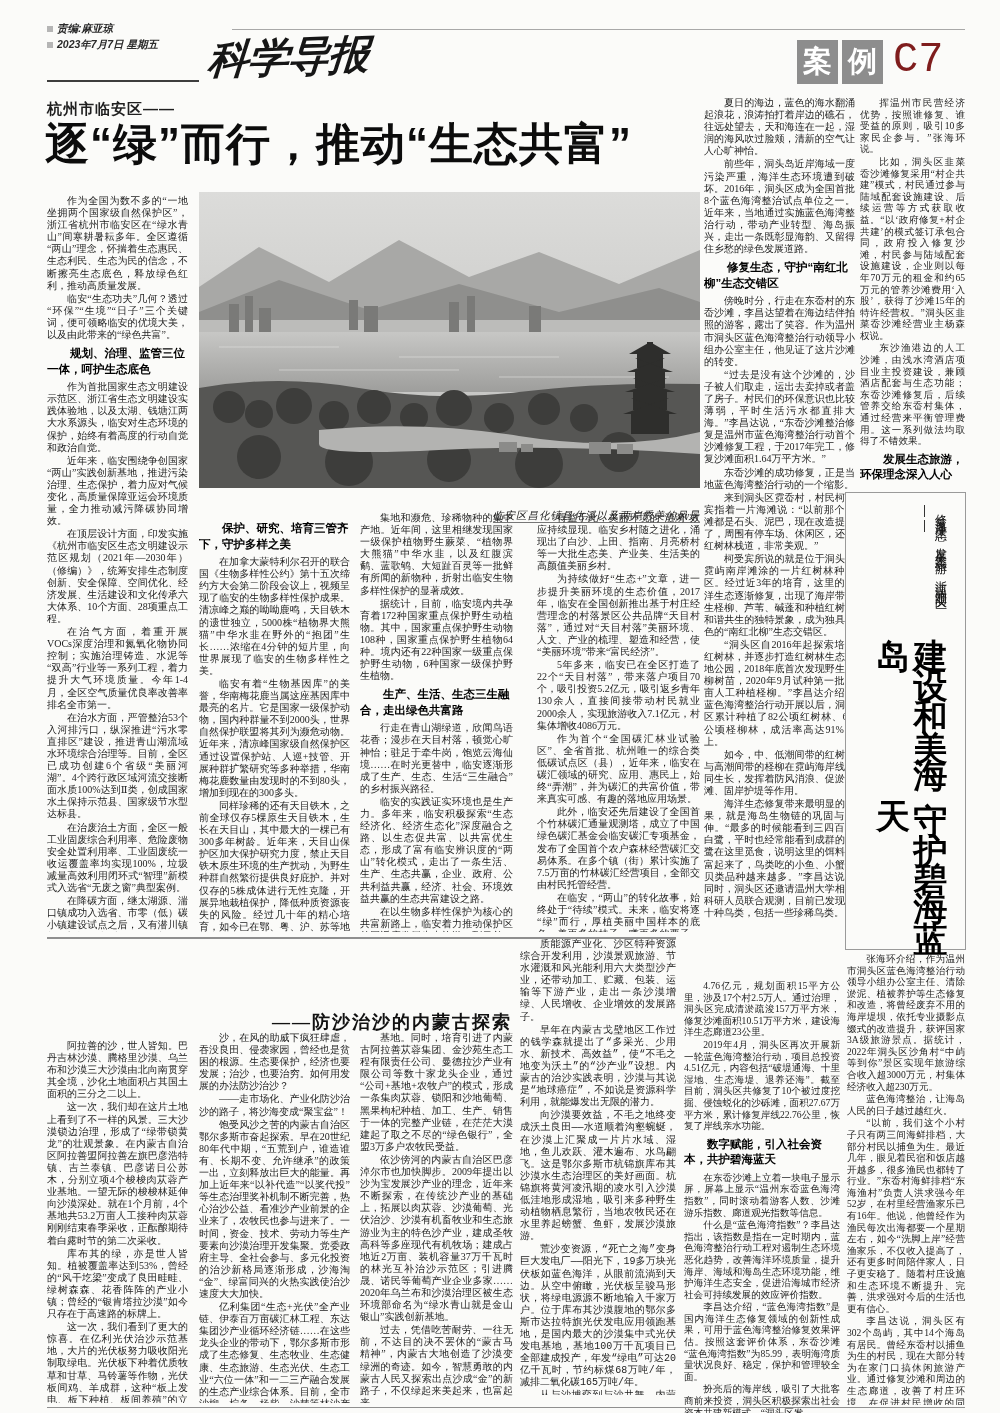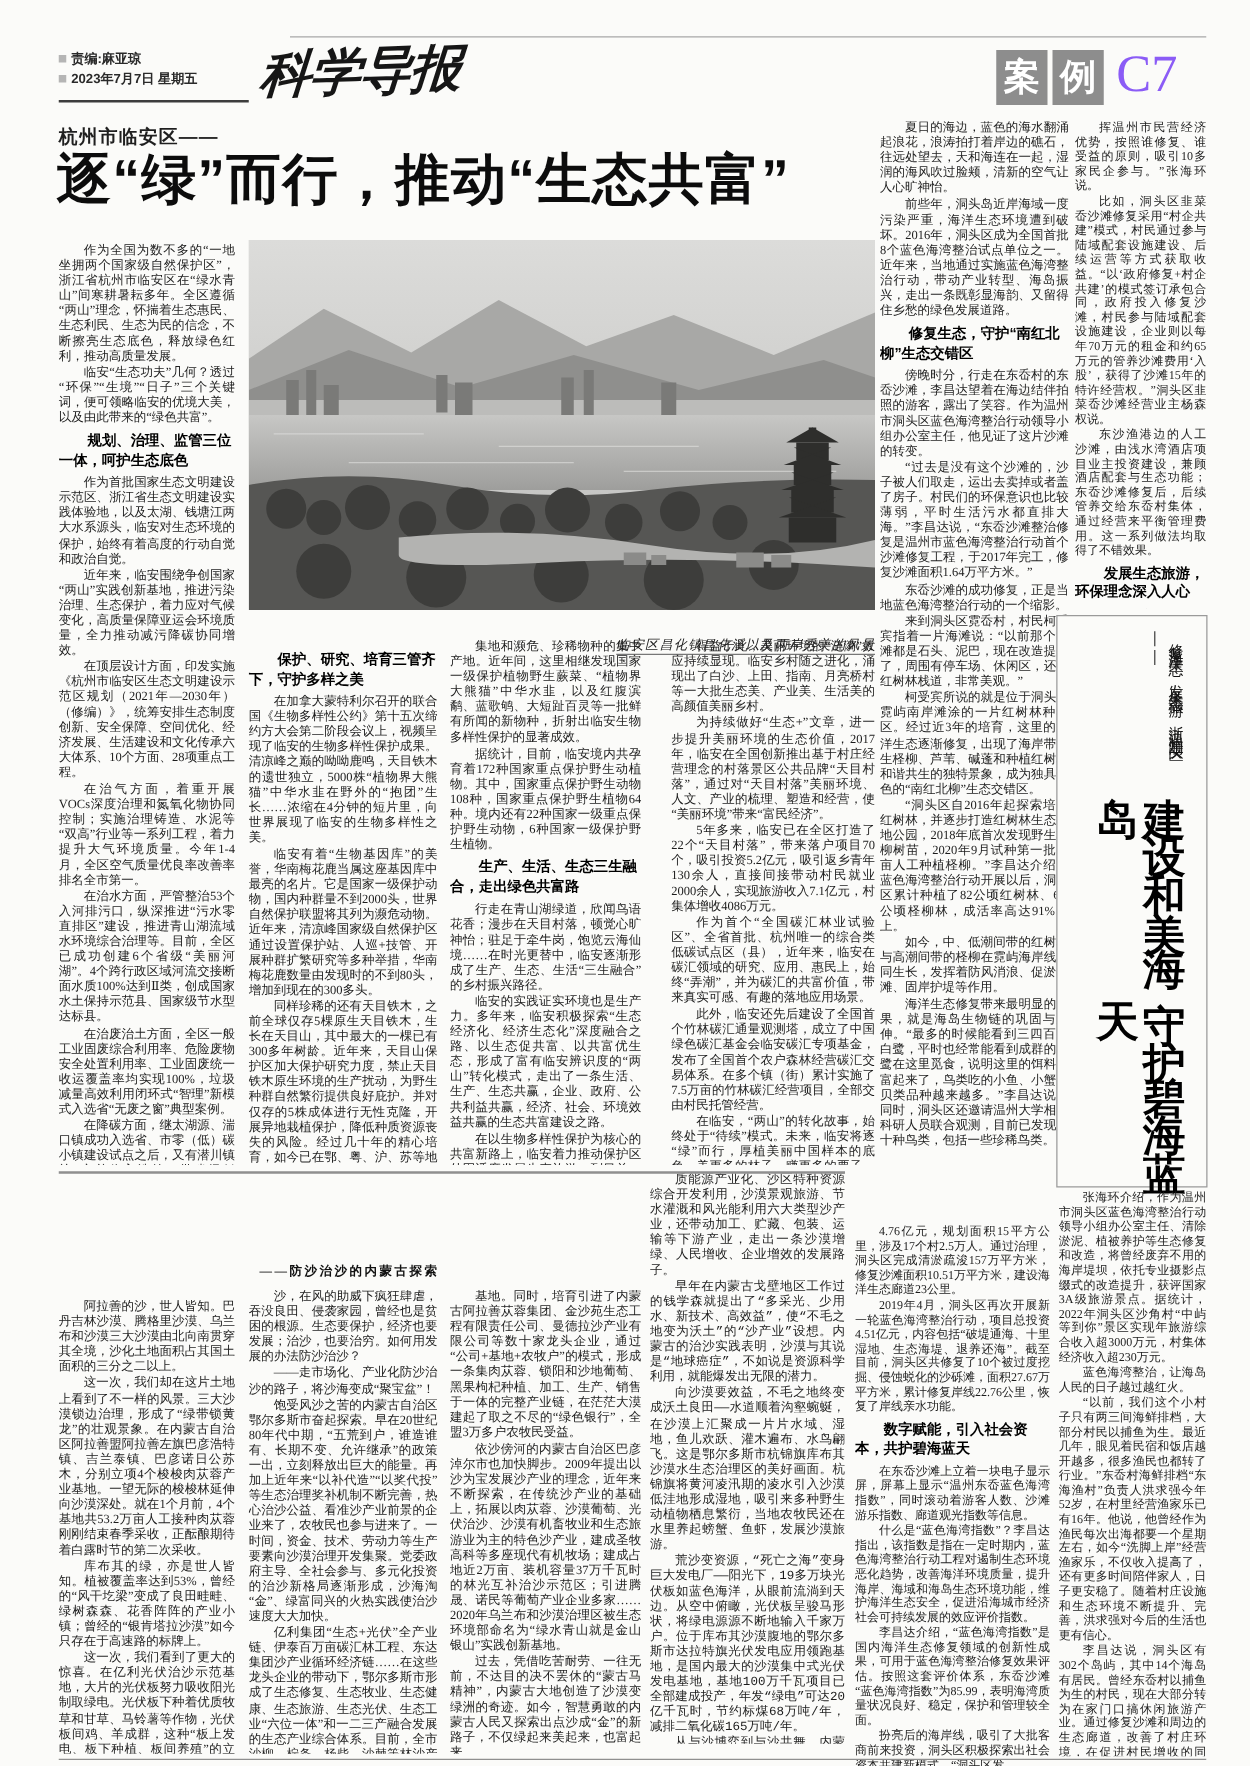--- a/index.html
+++ b/index.html
@@ -9,21 +9,21 @@
   
   .ed-line{font-family:"Liberation Sans","DejaVu Sans",sans-serif;font-size:10.5px;color:#2a2a2a;
            font-weight:bold;line-height:16px;white-space:nowrap;}
   .sq{display:inline-block;width:6px;height:6px;background:#b5b5b5;margin-right:4px;vertical-align:middle;}
   .masthead{font-size:41px;font-weight:bold;font-style:italic;color:#161616;
             transform:skewX(-6deg) rotate(-2deg);letter-spacing:-1px;white-space:nowrap;}
   .toprule{height:1px;background:#a8a8a8;}
   .edrule{height:2px;background:#3d3d3d;}
   .badge{width:41px;height:44px;background:#8d8d8d;color:#fff;font-weight:bold;font-size:29px;
          display:flex;align-items:center;justify-content:center;}
-  .pageno{font-family:Liberation Serif, serif;font-size:42px;color:#8b5cf6;}
+  .pageno{font-family:Liberation Mono, monospace;font-size:42px;color:#7f1d1d;}
   
   .kicker{font-family:"Liberation Sans","DejaVu Sans",sans-serif;font-size:15px;color:#1f1f1f;letter-spacing:1px;font-weight:bold;}
   .headline1{font-family:"Liberation Sans","DejaVu Sans",sans-serif;font-size:44px;font-weight:900;
              color:#0c0c0c;letter-spacing:1px;line-height:1.1;white-space:nowrap;}
   .col{font-size:10px;line-height:1.21;overflow:hidden;text-align:justify;}
   .col .p{margin:0 0 1px;text-indent:2em;}
   .col .sh{font-family:"Liberation Sans","DejaVu Sans",sans-serif;font-size:11.5px;font-weight:bold;
            color:#000;margin:5px 0 4px;text-indent:2em;line-height:1.35;text-align:left;}
   .narrow{font-size:9.6px;}
   .caption{font-size:10.5px;font-style:italic;color:#222;text-align:right;}
@@ -32,29 +32,29 @@
   
   .photo{background:#cfcfcf;overflow:hidden;}
   
   .vblock{border:1px solid #9a9a9a;background:#fbfbf9;display:flex;justify-content:center;}
   .vinner{writing-mode:vertical-rl;display:flex;padding:12px 6px;}
   .vkicker{font-family:"Liberation Sans","DejaVu Sans",sans-serif;font-size:12px;color:#111;
            letter-spacing:3px;margin-bottom:0;margin-left:10px;}
   .vtitle{font-size:34px;font-weight:900;color:#000;letter-spacing:30px;margin-left:12px;line-height:1.1;}
   
   .headline3{font-size:47px;font-weight:900;color:#0a0a0a;letter-spacing:4px;white-space:nowrap;}
-  .subtitle3{font-size:10px;font-weight:bold;color:#111;text-align:center;letter-spacing:2px;}
+  .subtitle3{font-size:18px;font-weight:bold;color:#111;text-align:right;letter-spacing:2px;}
 </style>
 </head>
 <body>
 
 <div id="paper">
 
   <div class="abs toprule" style="left:232px;top:29px;width:733px;"></div>
-  <div class="abs" style="left:47px;top:39px;">
+  <div class="abs" style="left:47px;top:20px;font-style:italic;">
     <div class="ed-line"><span class="sq"></span><span>责编:麻亚琼</span></div>
     <div class="ed-line"><span class="sq"></span><span>2023年7月7日 星期五</span></div>
   </div>
   <div class="abs edrule" style="left:47px;top:80px;width:152px;"></div>
   <div class="abs masthead" style="left:208px;top:30px;">科学导报</div>
   <div class="abs badge" style="left:797px;top:40px;">案</div>
   <div class="abs badge" style="left:842px;top:40px;">例</div>
   <div class="abs pageno" style="left:893px;top:36px;">C7</div>
 
   <div class="abs kicker" style="left:47px;top:100px;">杭州市临安区——</div>

